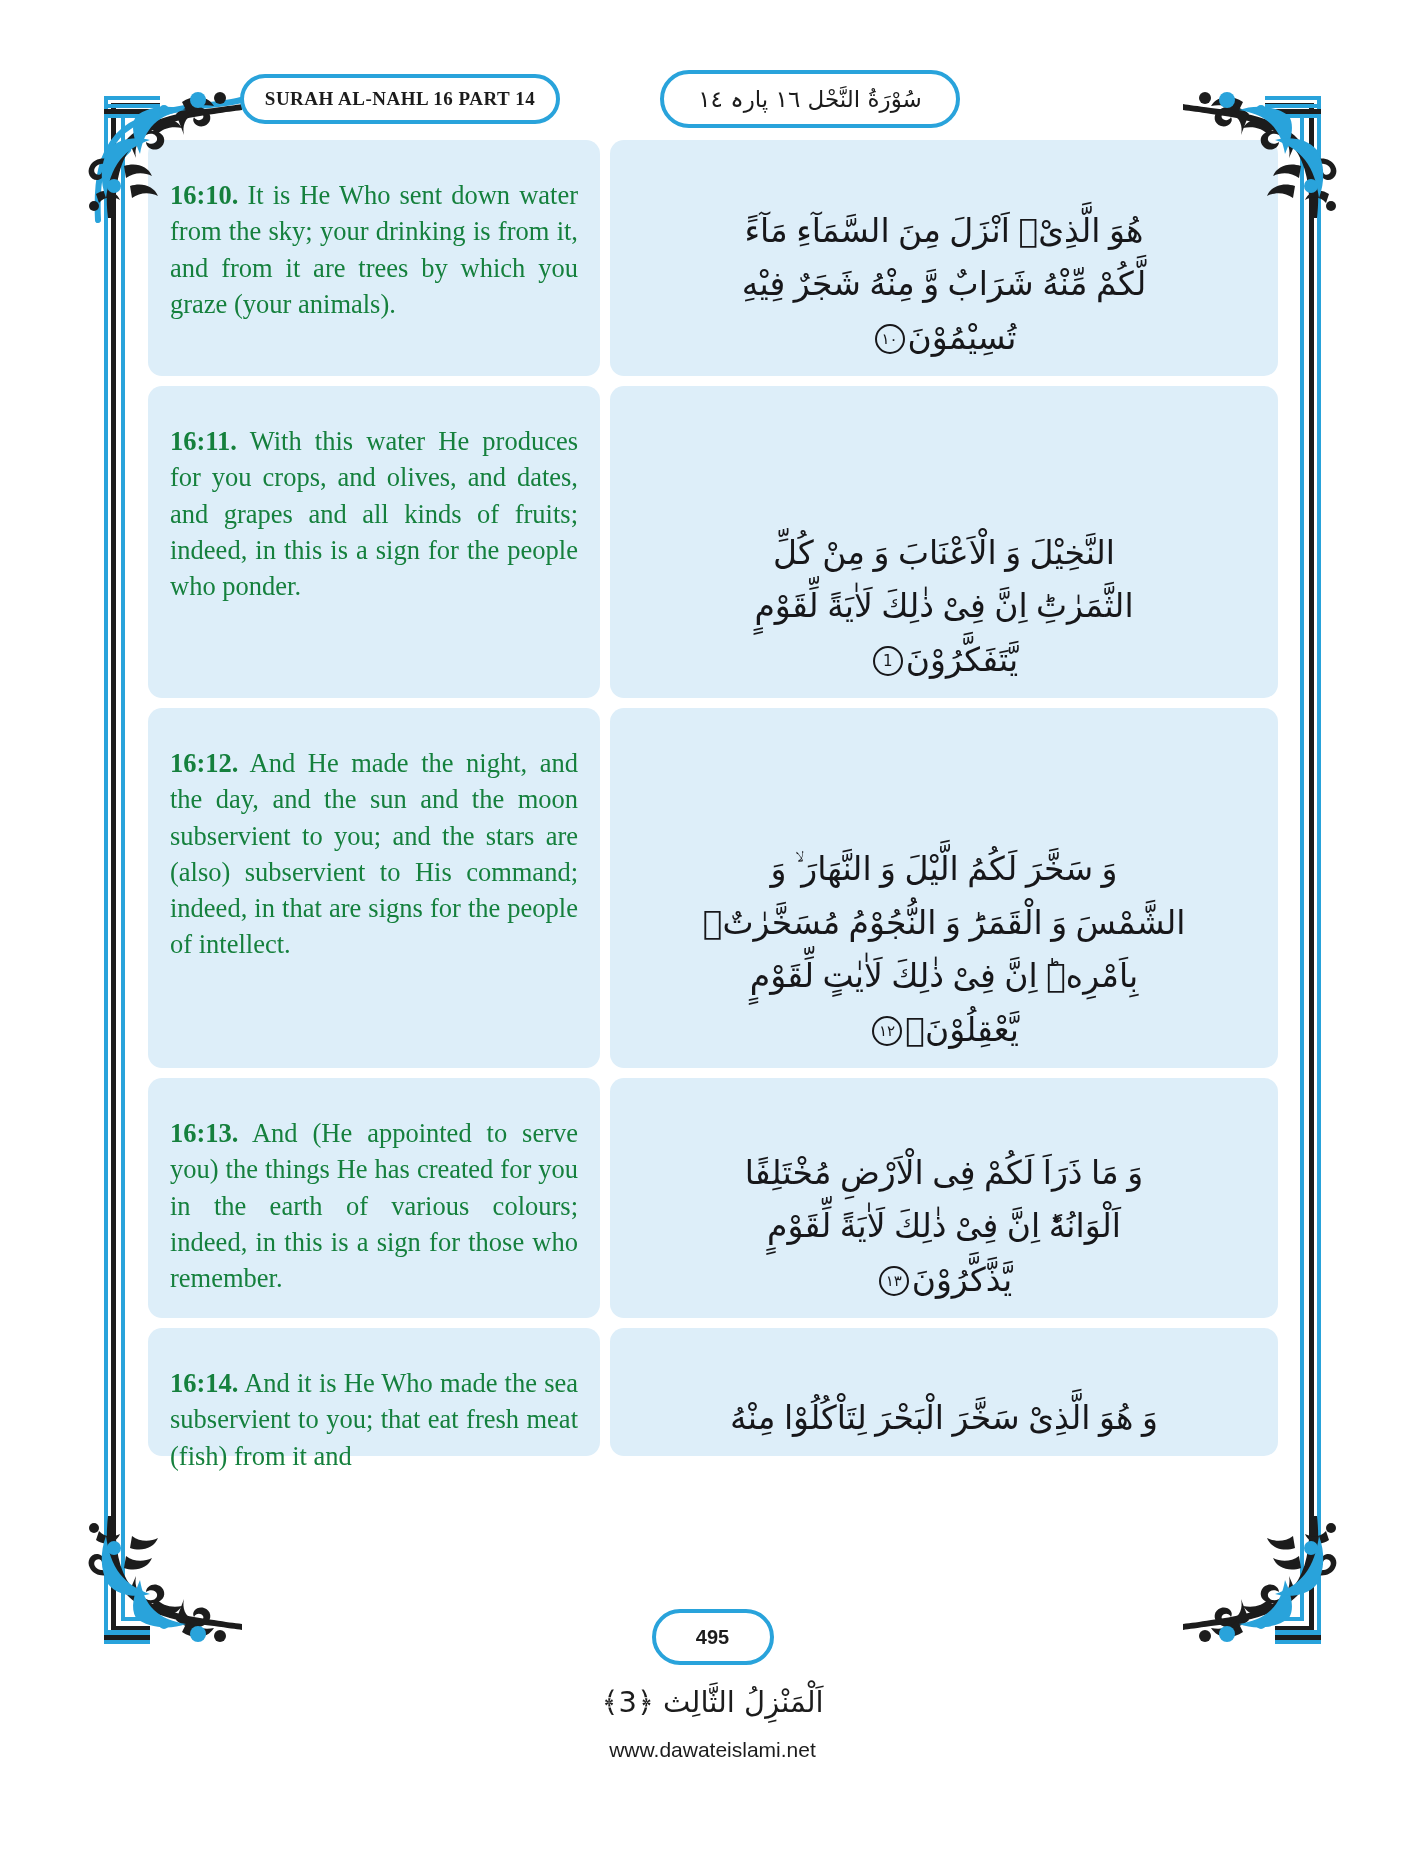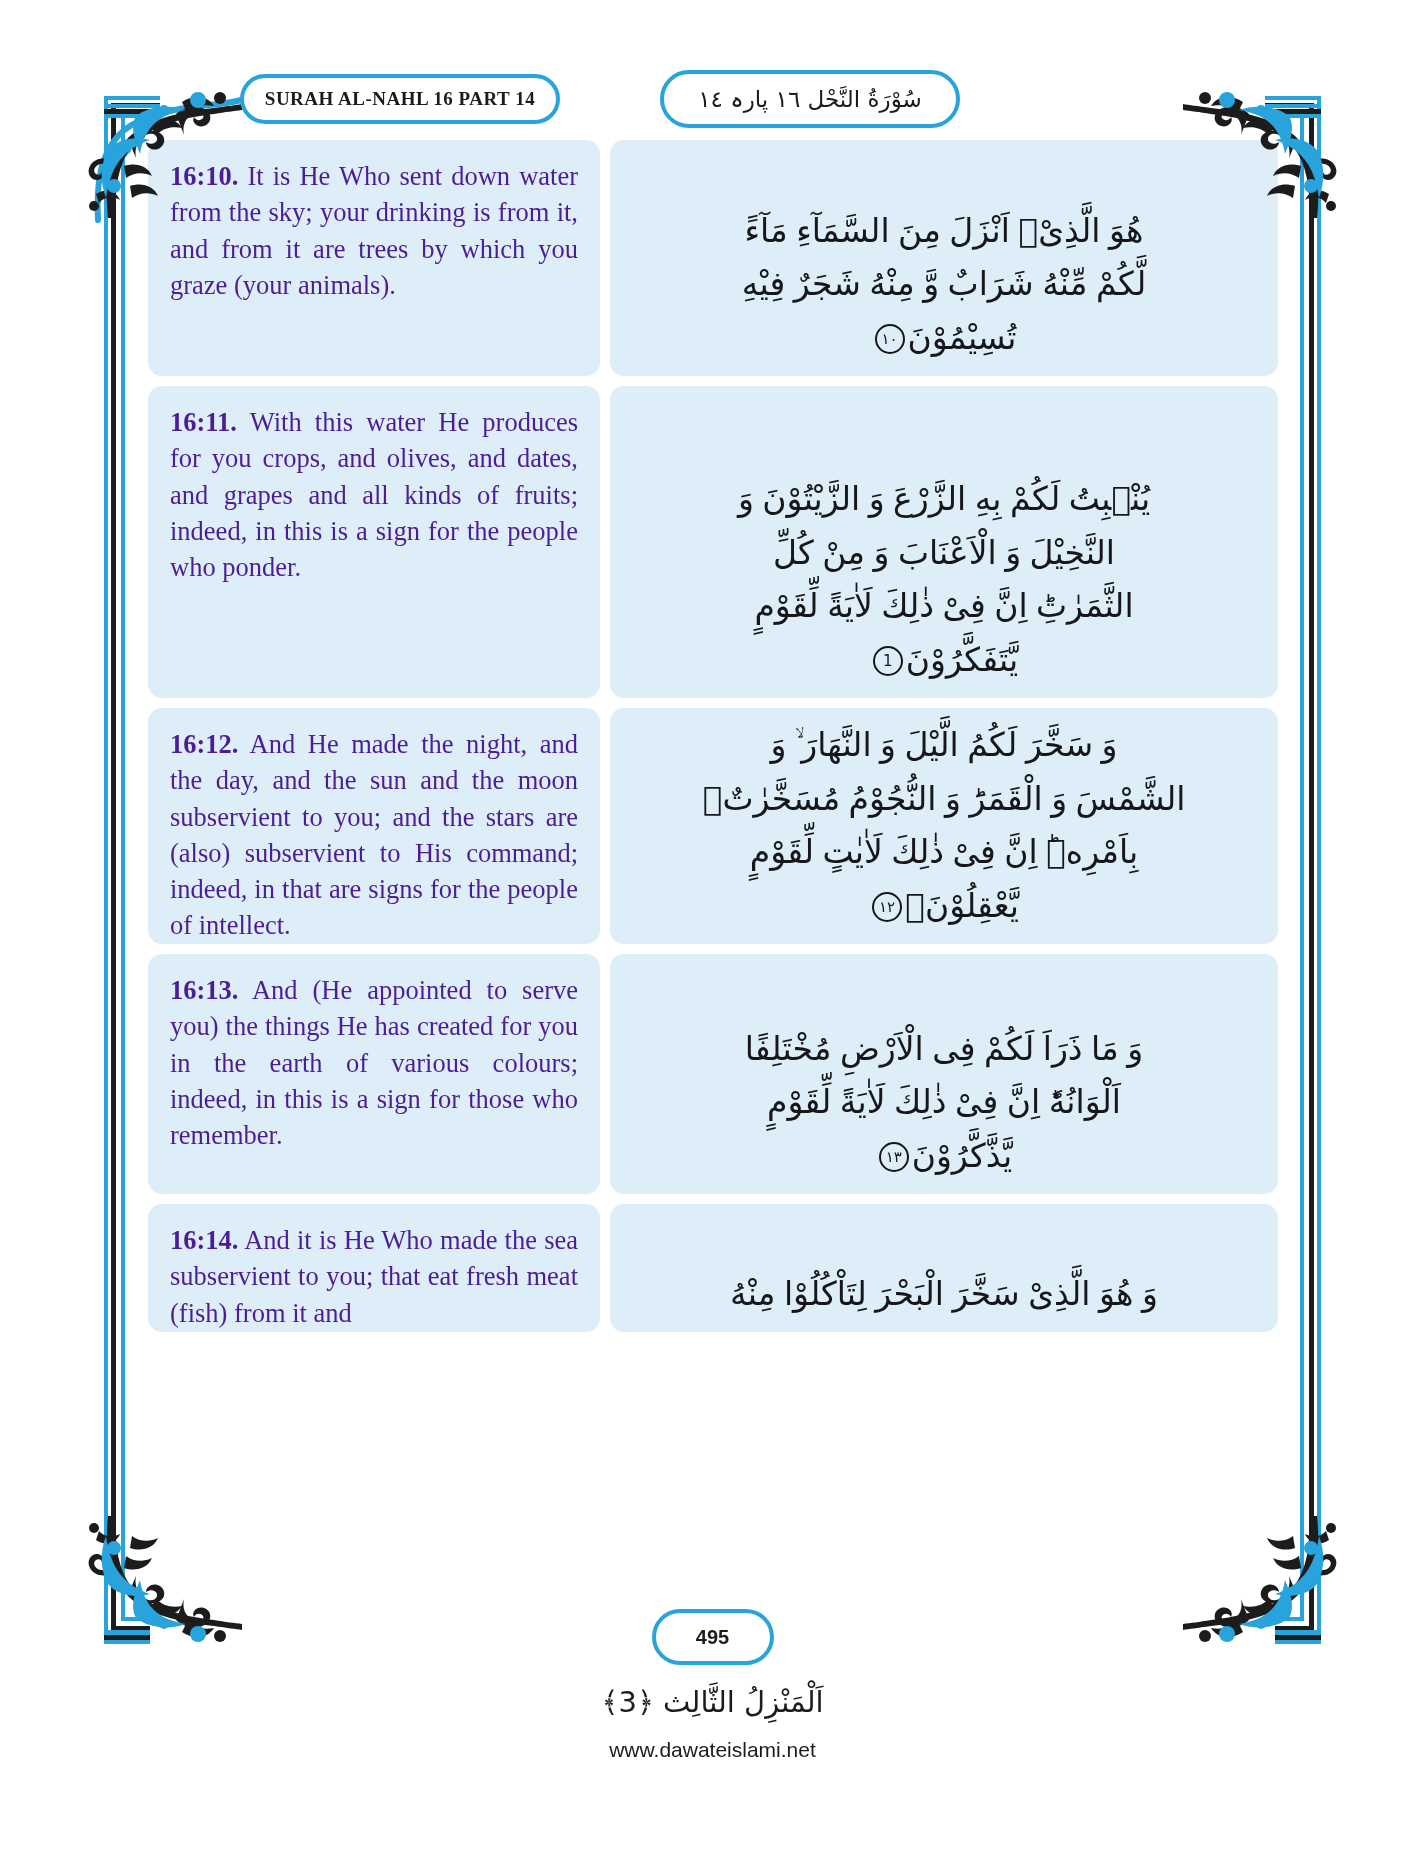--- a/index.html
+++ b/index.html
@@ -188,24 +188,25 @@
     flex: 1;
     padding: 14px 24px 12px 24px;
     display: flex;
     align-items: flex-end;
   }
 
   .en-text {
     font-family: "Liberation Serif", serif;
     font-size: 26.5px;
     line-height: 1.37;
-    color: #4c1d95;
+    color: #15803d;
     text-align: justify;
     text-justify: inter-word;
     hyphens: none;
+    margin-top: 19px;
   }
   .en-text b {
     font-weight: bold;
   }
 
   .ar-text {
     font-family: "DejaVu Sans", sans-serif;
     font-size: 33px;
     line-height: 1.62;
     color: #17171a;
@@ -222,21 +223,21 @@
     line-height: 26px;
     font-size: 15px;
     text-align: center;
     vertical-align: middle;
     margin: 0 3px;
   }
 
   
   .h1 { height: 236px; }
   .h2 { height: 312px; }
-  .h3 { height: 236px; }
+  .h3 { height: 360px; }
   .h4 { height: 240px; }
   .h5 { height: 128px; }
 </style>
 </head>
 <body>
 
 <div class="page">
 
   <div class="frame-outer"></div>
   <div class="frame-mid"></div>
@@ -372,21 +373,21 @@
 
     <div class="verse-row h2">
       <div class="cell cell-en">
         <div class="en-text">
           <b>16:11.</b>
           <span>With this water He produces for you crops, and olives, and dates, and grapes and all kinds of fruits; indeed, in this is a sign for the people who ponder.</span>
         </div>
       </div>
       <div class="cell cell-ar">
         <div class="ar-text">
-          <span>یُنْۢبِتُ لَكُمْ بِهِ الزَّرْعَ وَ الزَّیْتُوْنَ وَ</span><br>
+          <br>
           <span>النَّخِیْلَ وَ الْاَعْنَابَ وَ مِنْ كُلِّ</span><br>
           <span>الثَّمَرٰتِؕ اِنَّ فِیْ ذٰلِكَ لَاٰیَةً لِّقَوْمٍ</span><br>
           <span>یَّتَفَكَّرُوْنَ</span><span class="ayah-mark">1</span>
         </div>
       </div>
     </div>
 
     <div class="verse-row h3">
       <div class="cell cell-en">
         <div class="en-text">

